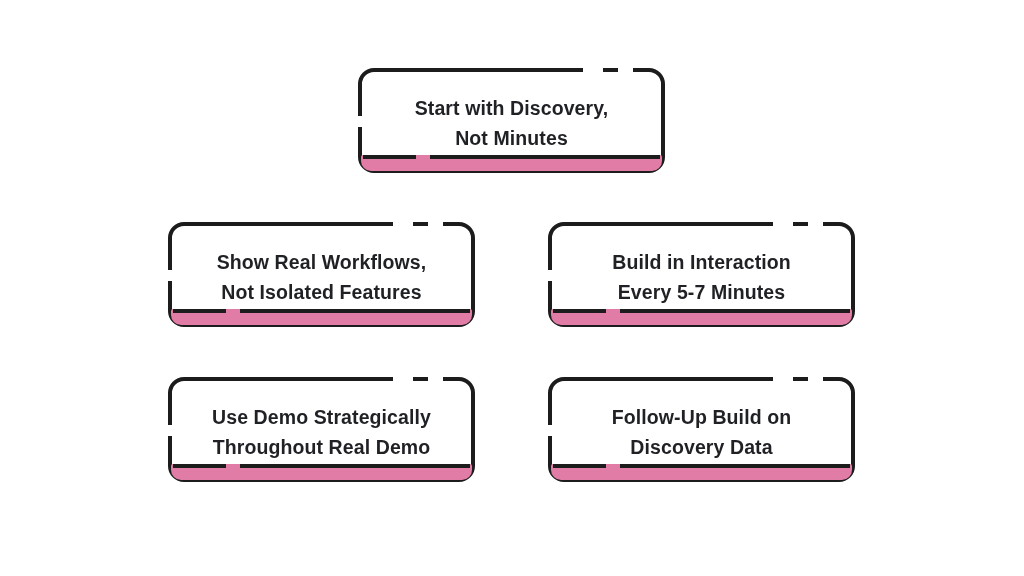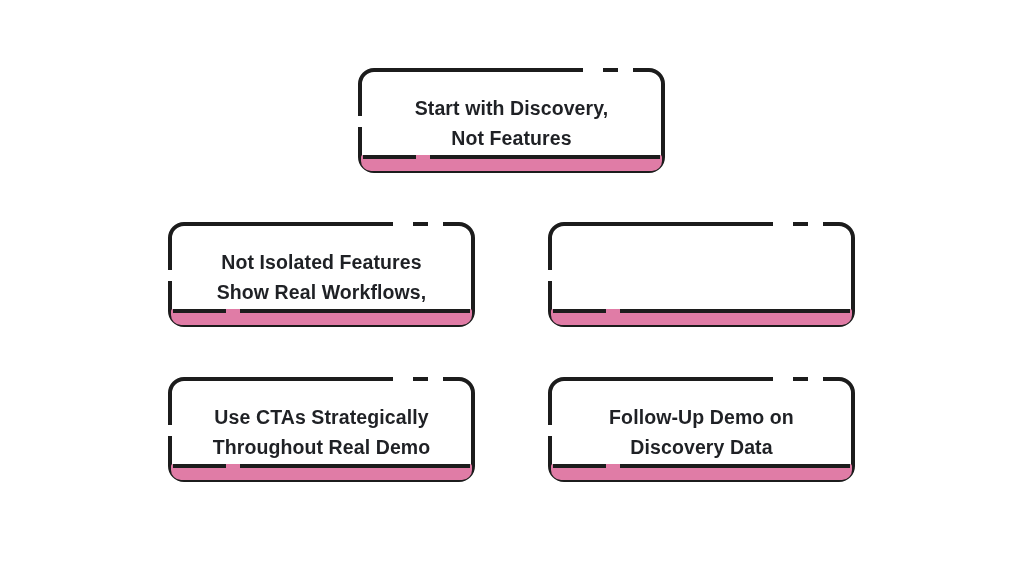--- a/index.html
+++ b/index.html
@@ -69,68 +69,72 @@
   .gap-left{left:-4px;top:44px;width:4px;height:11px;}
 </style>
 </head>
 <body>
 
 <div class="canvas">
 
   <div class="card card-1">
     <div class="card-label">
       <span>Start with Discovery,</span>
-      <span>Not Features</span>
+      <span>Not Minutes</span>
     </div>
     <div class="pink-bar">
       <div class="pink-sep"></div>
     </div>
     <div class="gap gap-top-a"></div>
     <div class="gap gap-top-b"></div>
     <div class="gap gap-left"></div>
   </div>
 
   <div class="card card-2">
     <div class="card-label">
+      <span>Show Real Workflows,</span>
       <span>Not Isolated Features</span>
-      <span>Show Real Workflows,</span>
     </div>
     <div class="pink-bar">
       <div class="pink-sep"></div>
     </div>
     <div class="gap gap-top-a"></div>
     <div class="gap gap-top-b"></div>
     <div class="gap gap-left"></div>
   </div>
 
   <div class="card card-3">
+    <div class="card-label">
+      <span>Build in Interaction</span>
+      <span>Every 5-7 Minutes</span>
+    </div>
     <div class="pink-bar">
       <div class="pink-sep"></div>
     </div>
     <div class="gap gap-top-a"></div>
     <div class="gap gap-top-b"></div>
     <div class="gap gap-left"></div>
   </div>
 
   <div class="card card-4">
     <div class="card-label">
-      <span>Use CTAs Strategically</span>
+      <span>Use Demo Strategically</span>
       <span>Throughout Real Demo</span>
     </div>
     <div class="pink-bar">
       <div class="pink-sep"></div>
     </div>
     <div class="gap gap-top-a"></div>
     <div class="gap gap-top-b"></div>
     <div class="gap gap-left"></div>
   </div>
 
   <div class="card card-5">
     <div class="card-label">
-      <span>Follow-Up Demo on</span>
+      <span>Follow-Up Build on</span>
       <span>Discovery Data</span>
     </div>
     <div class="pink-bar">
       <div class="pink-sep"></div>
     </div>
     <div class="gap gap-top-a"></div>
     <div class="gap gap-top-b"></div>
     <div class="gap gap-left"></div>
   </div>
 

